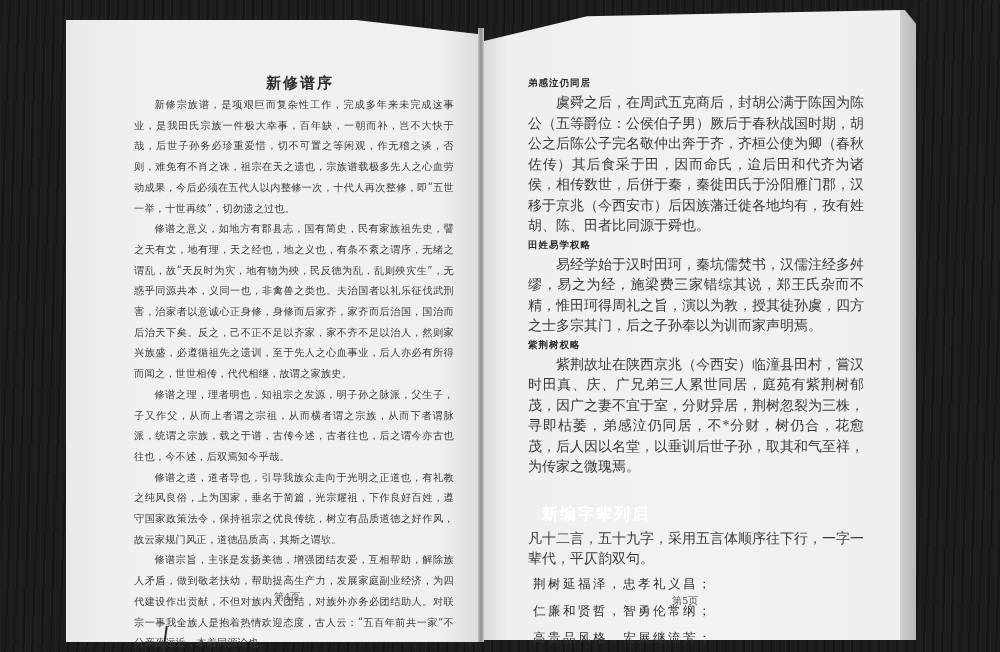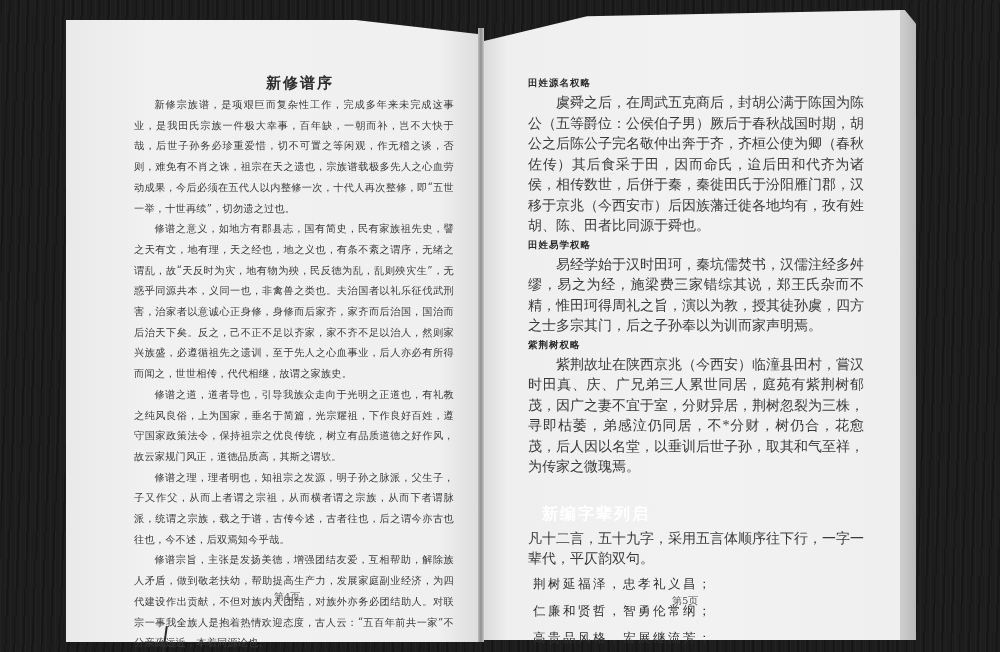--- a/index.html
+++ b/index.html
@@ -78,29 +78,29 @@
 <div class="page page-left"></div>
 <div class="page page-right"></div>
 <div class="page-stack"></div>
 <div class="gutter"></div>
 <div class="ribbon"></div>
 
 <div class="title-left">新修谱序</div>
 <div class="text-block left-text">
   <p class="indent">新修宗族谱，是项艰巨而复杂性工作，完成多年来未完成这事业，是我田氏宗族一件极大幸事，百年缺，一朝而补，岂不大快于哉，后世子孙务必珍重爱惜，切不可置之等闲观，作无稽之谈，否则，难免有不肖之诛，祖宗在天之遗也，宗族谱载极多先人之心血劳动成果，今后必须在五代人以内整修一次，十代人再次整修，即“五世一举，十世再续”，切勿遗之过也。</p>
   <p class="indent">修谱之意义，如地方有郡县志，国有简史，民有家族祖先史，譬之天有文，地有理，天之经也，地之义也，有条不紊之谓序，无绪之谓乱，故“天反时为灾，地有物为殃，民反德为乱，乱则殃灾生”，无惑乎同源共本，义同一也，非禽兽之类也。夫治国者以礼乐征伐武刑害，治家者以意诚心正身修，身修而后家齐，家齐而后治国，国治而后治天下矣。反之，己不正不足以齐家，家不齐不足以治人，然则家兴族盛，必遵循祖先之遗训，至于先人之心血事业，后人亦必有所得而闻之，世世相传，代代相继，故谓之家族史。</p>
+  <p class="indent">修谱之理，理者明也，知祖宗之发源，明子孙之脉派，父生子，子又作父，从而上者谓之宗祖，从而横者谓之宗族，从而下者谓脉派，统谓之宗族，载之于谱，古传今述，古者往也，后之谓今亦古也往也，今不述，后双焉知今乎哉。</p>
   <p class="indent">修谱之道，道者导也，引导我族众走向于光明之正道也，有礼教之纯风良俗，上为国家，垂名于简篇，光宗耀祖，下作良好百姓，遵守国家政策法令，保持祖宗之优良传统，树立有品质道德之好作风，故云家规门风正，道德品质高，其斯之谓欤。</p>
-  <p class="indent">修谱之理，理者明也，知祖宗之发源，明子孙之脉派，父生子，子又作父，从而上者谓之宗祖，从而横者谓之宗族，从而下者谓脉派，统谓之宗族，载之于谱，古传今述，古者往也，后之谓今亦古也往也，今不述，后双焉知今乎哉。</p>
   <p class="indent">修谱宗旨，主张是发扬美德，增强团结友爱，互相帮助，解除族人矛盾，做到敬老扶幼，帮助提高生产力，发展家庭副业经济，为四代建设作出贡献，不但对族内人团结，对族外亦务必团结助人。对联宗一事我全族人是抱着热情欢迎态度，古人云：“五百年前共一家”不分亲疏远近，本着同源论也。</p>
 
 </div>
 <div class="page-num pn-left">第4页</div>
 
 <div class="right-wrap">
-  <div class="sec-head">田姓源名权略</div>
+  <div class="sec-head">弟感泣仍同居</div>
   <p class="indent">虞舜之后，在周武五克商后，封胡公满于陈国为陈公（五等爵位：公侯伯子男）厥后于春秋战国时期，胡公之后陈公子完名敬仲出奔于齐，齐桓公使为卿（春秋佐传）其后食采于田，因而命氏，迨后田和代齐为诸侯，相传数世，后併于秦，秦徙田氏于汾阳雁门郡，汉移于京兆（今西安市）后因族藩迁徙各地均有，孜有姓胡、陈、田者比同源于舜也。</p>
   <div class="sec-head">田姓易学权略</div>
   <p class="indent">易经学始于汉时田珂，秦坑儒焚书，汉儒注经多舛缪，易之为经，施梁费三家错综其说，郑王氏杂而不精，惟田珂得周礼之旨，演以为教，授其徒孙虞，四方之士多宗其门，后之子孙奉以为训而家声明焉。</p>
   <div class="sec-head">紫荆树权略</div>
   <p class="indent">紫荆故址在陕西京兆（今西安）临潼县田村，嘗汉时田真、庆、广兄弟三人累世同居，庭苑有紫荆树郁茂，因广之妻不宜于室，分财异居，荆树忽裂为三株，寻即枯萎，弟感泣仍同居，不*分财，树仍合，花愈茂，后人因以名堂，以垂训后世子孙，取其和气至祥，为传家之微瑰焉。</p>
 
   <div class="big-title">新编字辈列启</div>
   <p class="intro">凡十二言，五十九字，采用五言体顺序往下行，一字一辈代，平仄韵双句。</p>
   <div class="verse">荆树延福泽，忠孝礼义昌；</div>
   <div class="verse">仁廉和贤哲，智勇伦常纲；</div>

